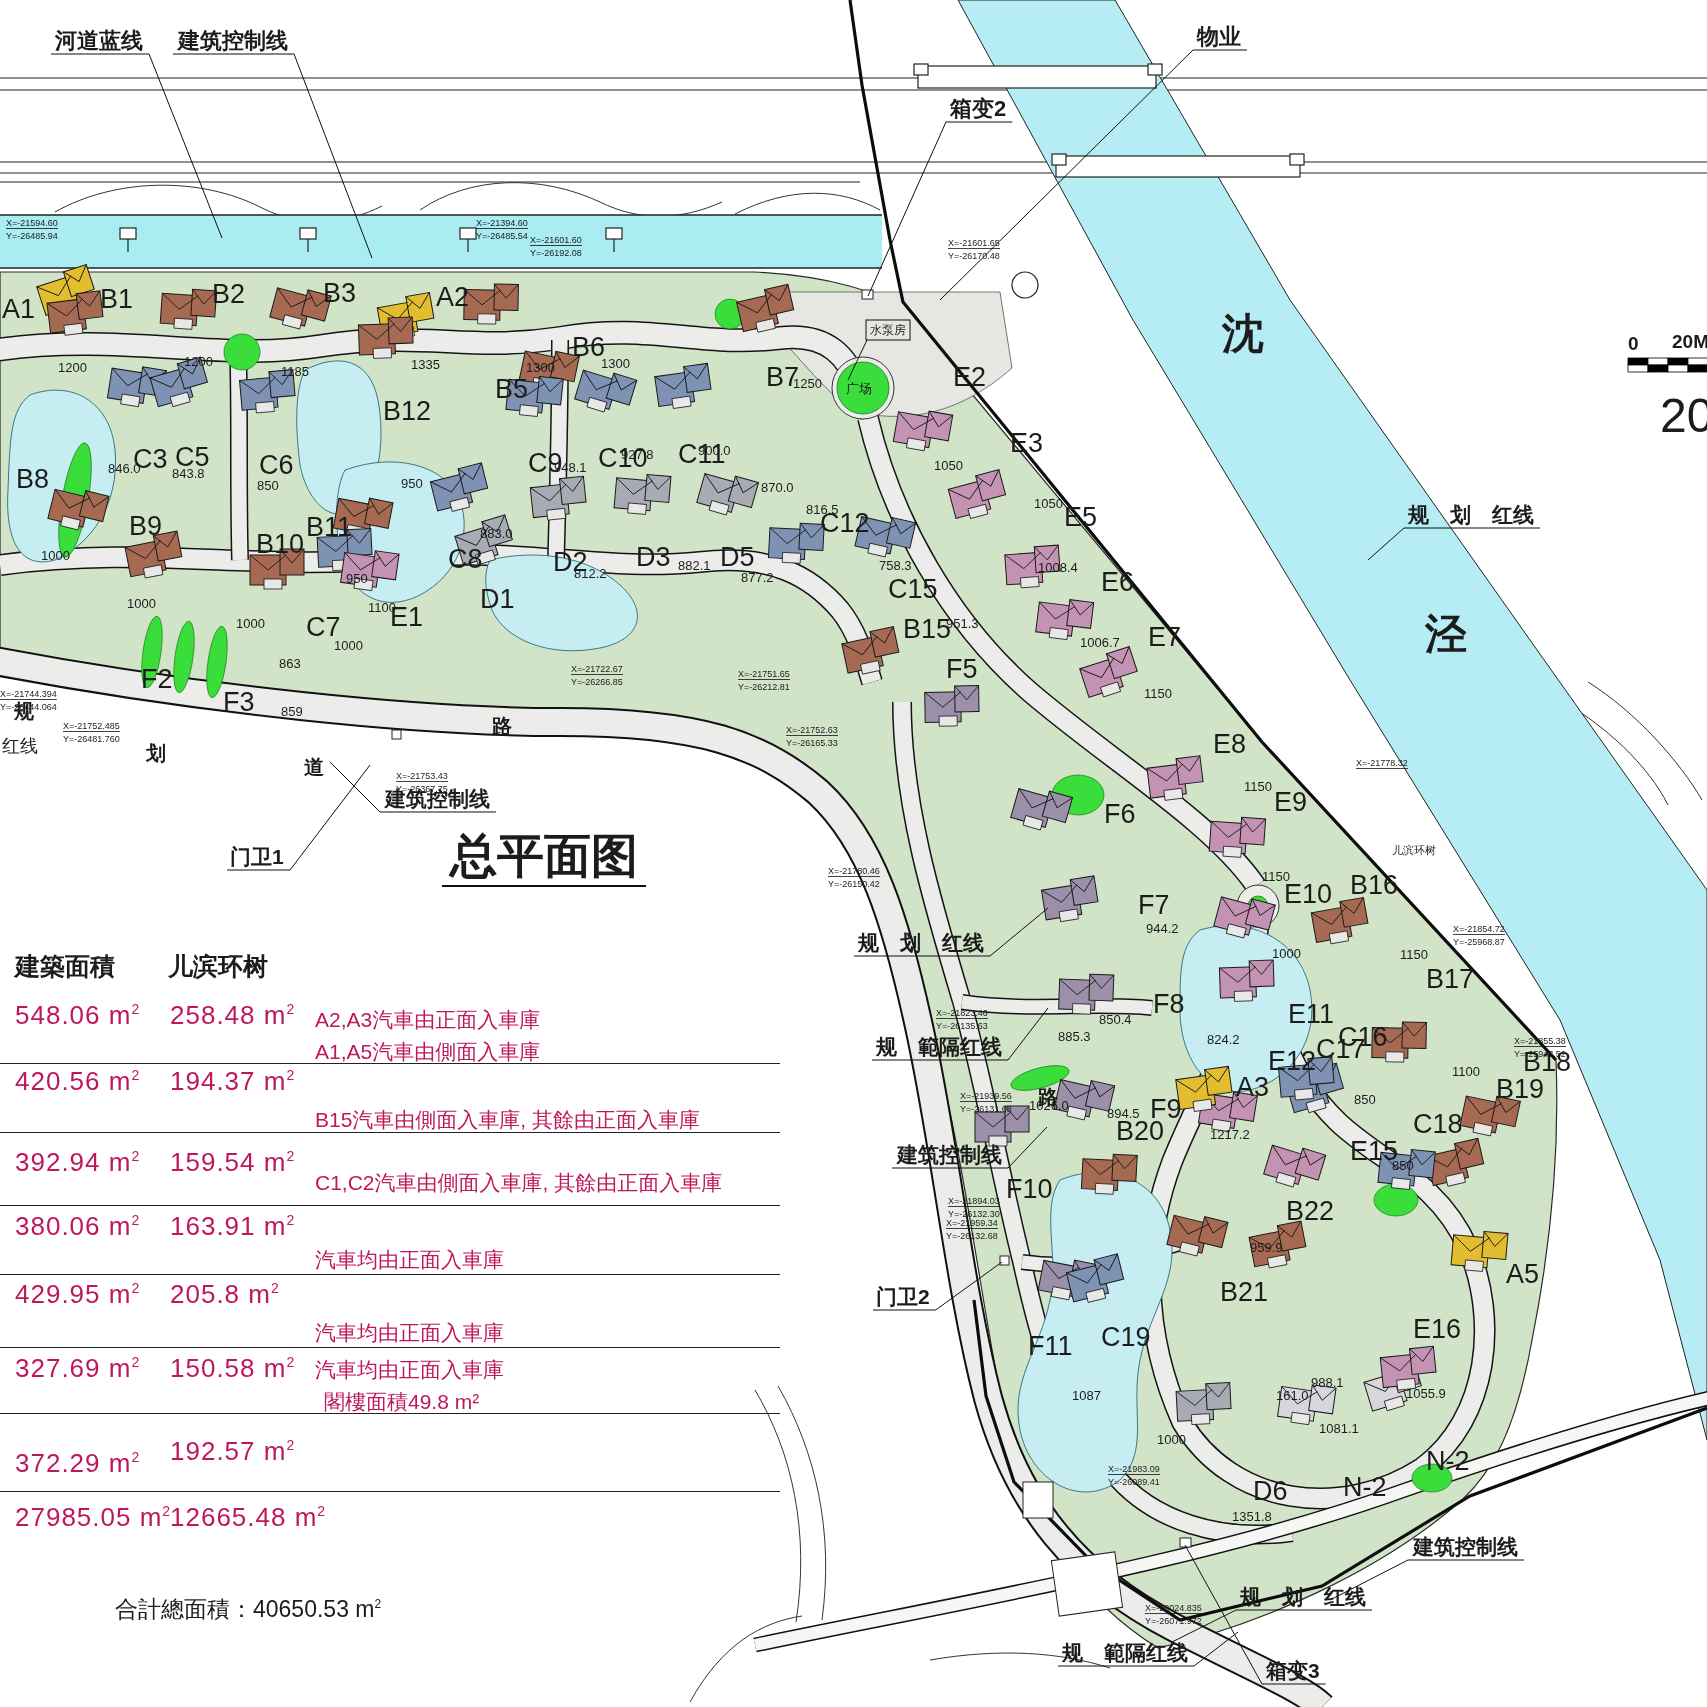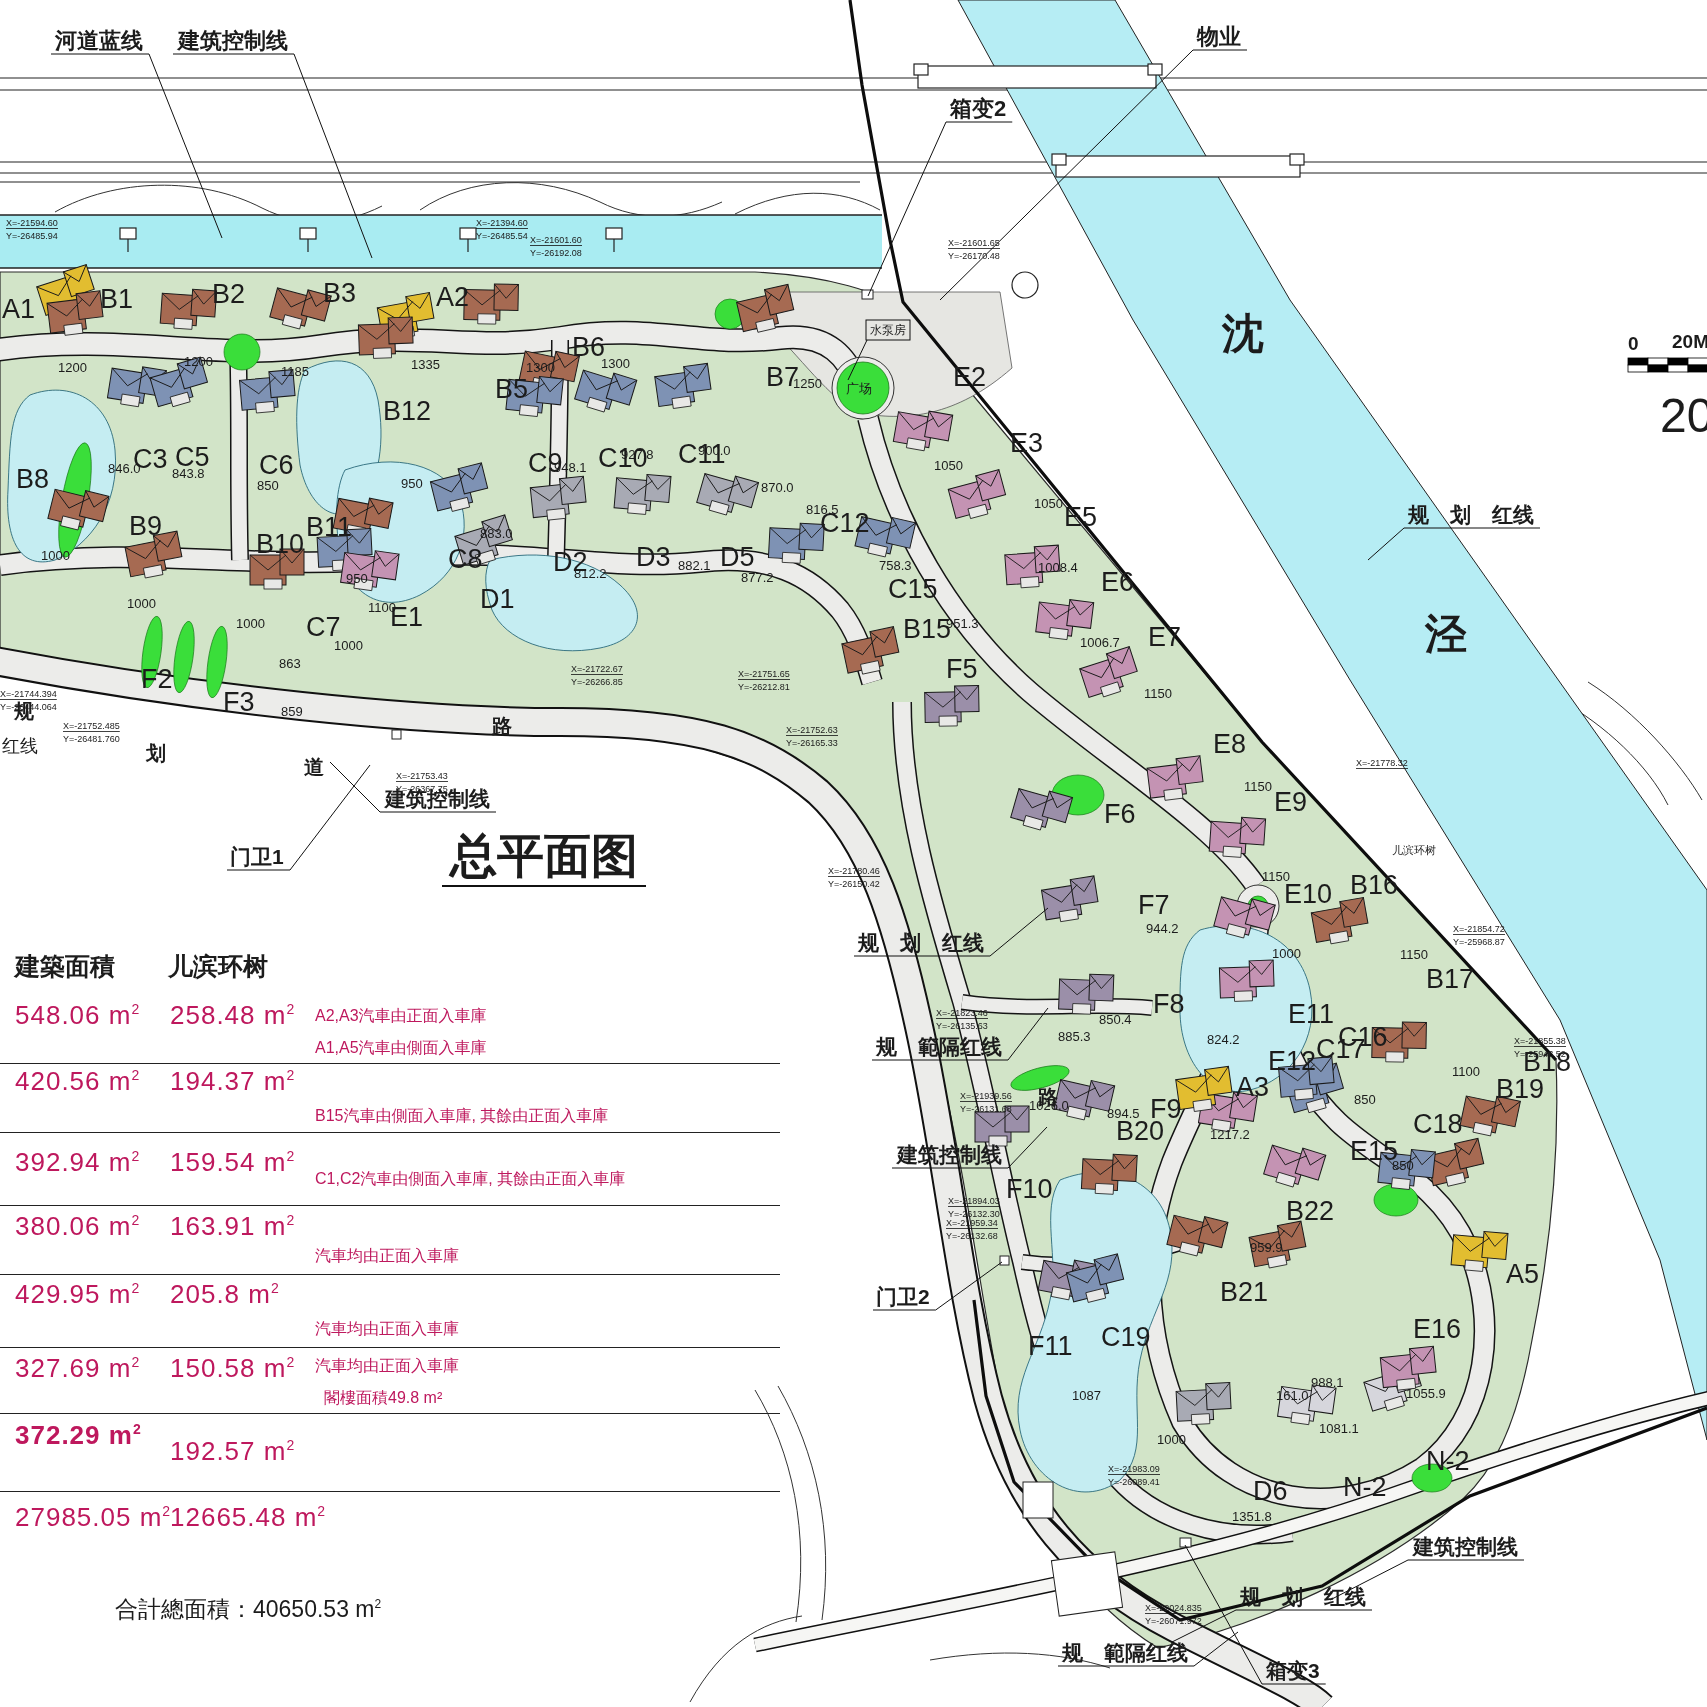--- a/index.html
+++ b/index.html
@@ -8,21 +8,21 @@
   svg{position:absolute;left:0;top:0;}
   svg text{font-family:"Liberation Sans",sans-serif;fill:#1c1c1c;}
   
   .areatable{position:absolute;left:0;top:998px;width:780px;color:#be185d;}
   .theader{position:absolute;left:0;top:950px;width:780px;font-size:25px;font-weight:bold;color:#1c1c1c;}
   .theader span{position:absolute;white-space:nowrap;}
   .trow{position:relative;border-bottom:1.5px solid #222;}
   .trow.last{border-bottom:none;}
   .tval{position:absolute;font-size:26px;white-space:nowrap;letter-spacing:1px;}
   .tval sup{font-size:14px;}
-  .tnote{position:absolute;left:315px;font-size:16px;white-space:nowrap;}
+  .tnote{position:absolute;left:315px;font-size:21px;white-space:nowrap;}
   .tfooter{position:absolute;left:115px;top:1594px;font-size:23px;white-space:nowrap;color:#1c1c1c;}
   .tfooter sup{font-size:12px;}
 </style>
 </head>
 <body>
 
 <div class="stage">
 
   <svg id="plan" width="1707" height="1707" viewBox="0 0 1707 1707">
 
@@ -835,21 +835,21 @@
         <span class="tval" style="left: 170px; top: 4px;"><span>205.8</span>&nbsp;<span>m</span><sup>2</sup></span>
         <span class="tnote" style="top: 44px;">汽車均由正面入車庫</span>
       </div>
       <div class="trow" style="height: 65px;">
         <span class="tval" style="left: 15px; top: 5px;"><span>327.69</span>&nbsp;<span>m</span><sup>2</sup></span>
         <span class="tval" style="left: 170px; top: 5px;"><span>150.58</span>&nbsp;<span>m</span><sup>2</sup></span>
         <span class="tnote" style="top: 8px;">汽車均由正面入車庫</span>
         <span class="tnote" style="top: 40px; margin-left: 9px;">閣樓面積49.8 m²</span>
       </div>
       <div class="trow" style="height: 77px;">
-        <span class="tval" style="left: 15px; top: 6px; font-weight: bold;"><span>372.29</span>&nbsp;<span>m</span><sup>2</sup></span>
+        <span class="tval" style="left: 15px; top: 34px;"><span>372.29</span>&nbsp;<span>m</span><sup>2</sup></span>
         <span class="tval" style="left: 170px; top: 22px;"><span>192.57</span>&nbsp;<span>m</span><sup>2</sup></span>
       </div>
       <div class="trow last" style="height: 68px;">
         <span class="tval" style="left: 15px; top: 10px;"><span>27985.05</span>&nbsp;<span>m</span><sup>2</sup></span>
         <span class="tval" style="left: 170px; top: 10px;"><span>12665.48</span>&nbsp;<span>m</span><sup>2</sup></span>
       </div>
     </div>
   <div class="tfooter">
     <span>合計總面積：</span><span>40650.53</span>&nbsp;<span>m</span><sup>2</sup>
   </div>

